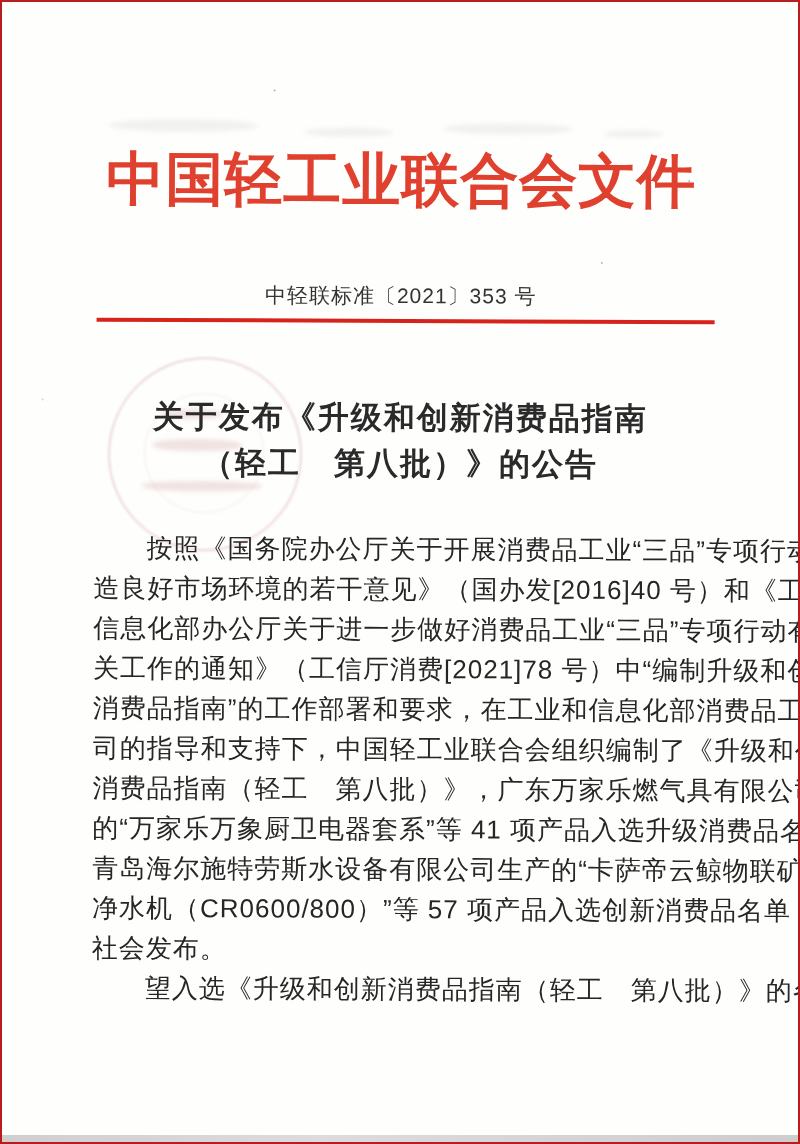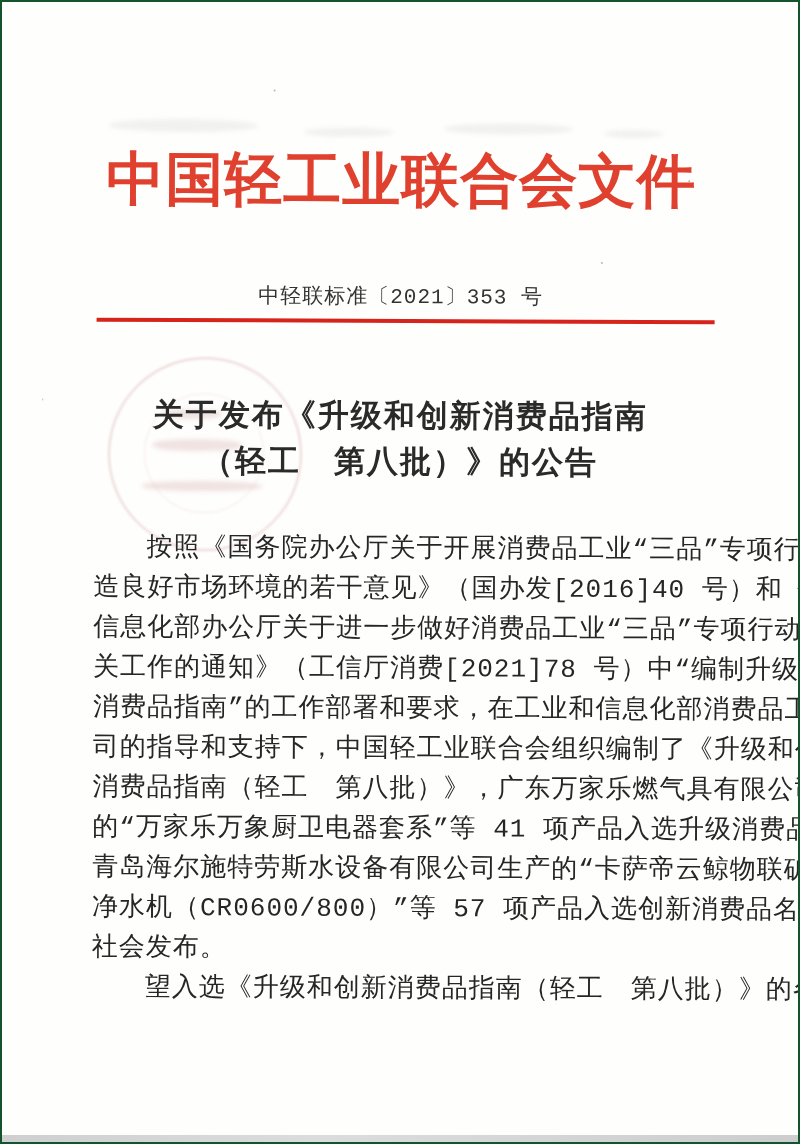--- a/index.html
+++ b/index.html
@@ -1,24 +1,24 @@
 <!DOCTYPE html>
 <html><head>
 <meta charset="utf-8">
 <style>
   html,body{margin:0;padding:0;background:#8c8c8c;}
   .page{
     position:relative;
     width:800px;height:1144px;
     margin:0 auto;
     background:#fefefd;
-    border:2px solid #14532d;
+    border:2px solid #b91c1c;
     box-sizing:border-box;
     overflow:hidden;
-    font-family:Liberation Mono, monospace;
+    font-family:Liberation Sans, sans-serif;
   }
   .sheet{
     position:absolute;
     left:0;top:0;right:0;bottom:0;
     transform:rotate(0.25deg);
     transform-origin:50% 40%;
   }
   
   .org-header{
     position:absolute;

